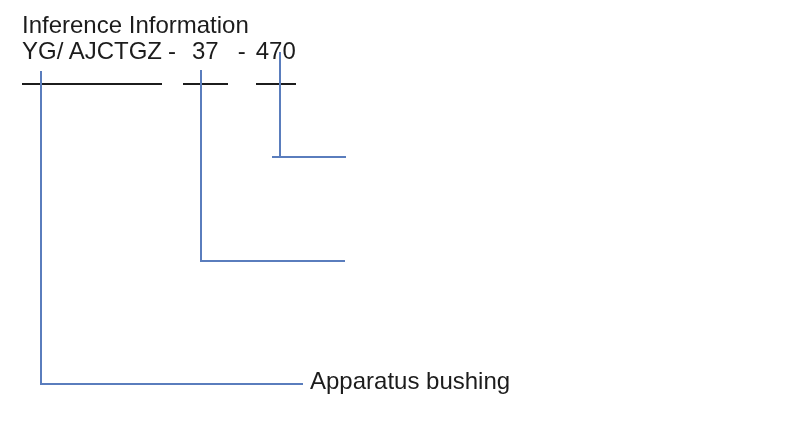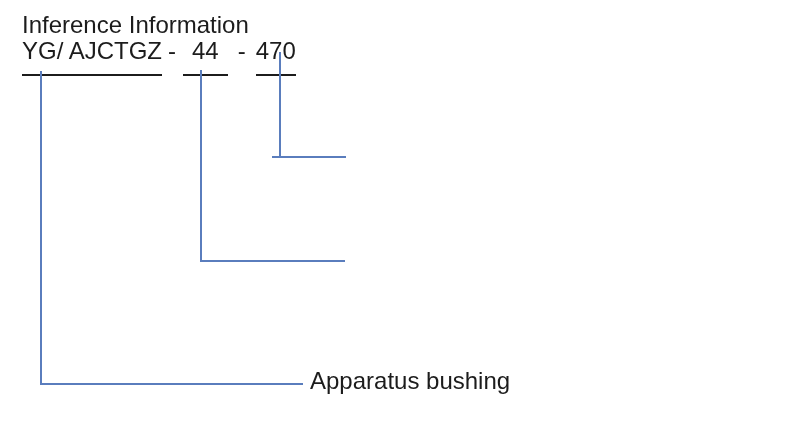--- a/index.html
+++ b/index.html
@@ -19,21 +19,21 @@
     color: var(--text, #1c1c1c);
     font-size: 24px;
     line-height: 1;
     white-space: nowrap;
   }
   #title { left: 22px; top: 13px; }
   #model-line { left: 22px; top: 39px; }
   #model-line span { display: inline-block; line-height: 1; }
   .underlined {
     border-bottom: 2px solid var(--text, #1c1c1c);
-    padding-bottom: 11px;
+    padding-bottom: 20px;
     text-align: right;
   }
   .pad-underline { padding-left: 9px; padding-right: 9px; }
   .sep1 { margin-left: 6px; margin-right: 7px; }
   .sep2 { margin-left: 10px; margin-right: 10px; }
   .line {
     position: absolute;
     background: var(--line, #5a7dbd);
   }
   .v { width: 2px; }
@@ -49,21 +49,21 @@
   #lbl-bushing { left: 310px; top: 369px; }
 </style>
 </head>
 <body style="--page_bg: #ffffff; --text: #1c1c1c; --line: #5a7dbd;">
 
 <div id="canvas">
 
   <div id="title" class="txt">Inference Information</div>
 
   <div id="model-line" class="txt">
-    <span class="underlined">YG/ AJCTGZ</span><span class="sep1">-</span><span class="underlined pad-underline">44</span><span class="sep2">-</span><span class="underlined">470</span>
+    <span class="underlined">YG/ AJCTGZ</span><span class="sep1">-</span><span class="underlined pad-underline">37</span><span class="sep2">-</span><span class="underlined">470</span>
   </div>
 
   <div id="v-current" class="line v"></div>
   <div id="h-current" class="line h"></div>
 
   <div id="v-voltage" class="line v"></div>
   <div id="h-voltage" class="line h"></div>
 
   <div id="v-bushing" class="line v"></div>
   <div id="h-bushing" class="line h"></div>

